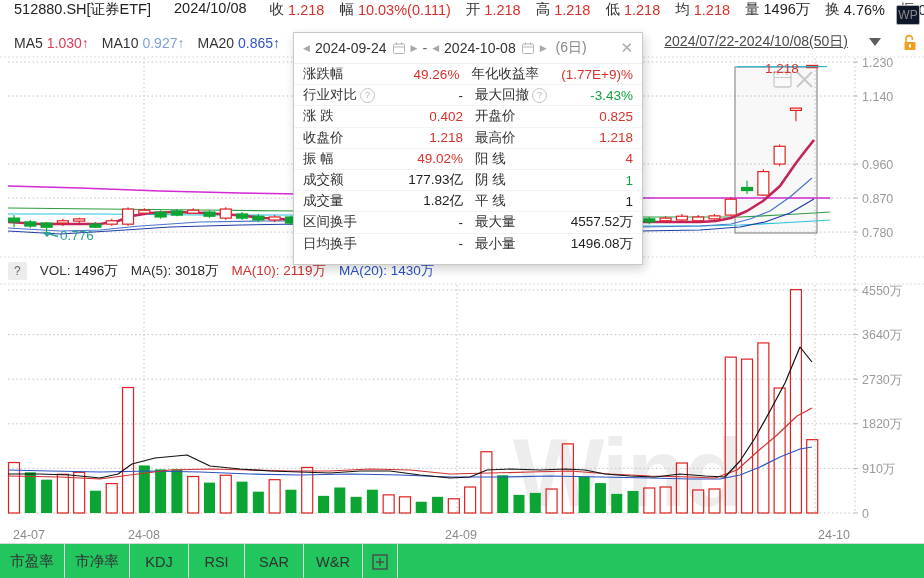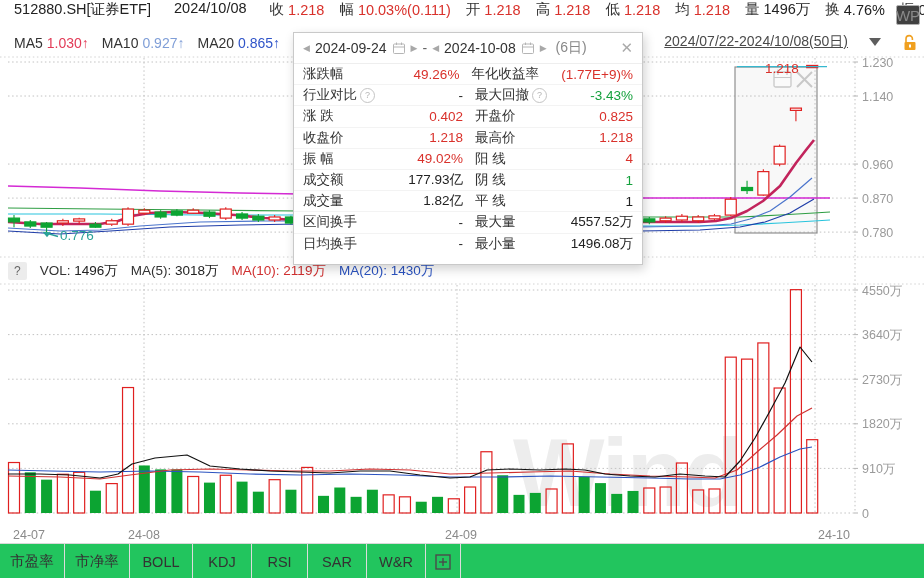--- a/index.html
+++ b/index.html
@@ -5,21 +5,21 @@
   html,body{margin:0;padding:0;background:#fff;}
   body{font-family:"Liberation Sans",sans-serif;}
   #app{position:relative;width:924px;height:578px;background:#fff;overflow:hidden;font-size:14px;color:#222;}
   svg text{font-family:"Liberation Sans",sans-serif;}
   .row1{position:absolute;top:0;left:0;right:0;height:29px;display:flex;align-items:flex-start;padding-left:14px;gap:23px;font-size:14.5px;white-space:nowrap;}
   .row2{position:absolute;top:29px;left:0;height:27px;display:flex;align-items:center;padding-left:14px;gap:13px;font-size:14px;white-space:nowrap;}
   .fld{display:inline-flex;gap:4px;align-items:center;}
   .lbl{color:#333;}
   .t-red{color:#d9312b;} .t-green{color:#14a03c;} .t-dark{color:#222;}
   .c-ma5{color:#e23b57;} .c-ma10{color:#7f9ed7;} .c-ma20{color:#2f54c9;} .c-ma60{color:#29c4dd;}
-  .wp-badge{position:absolute;right:4px;top:5px;width:22px;height:18px;border:1px solid #b0b0b0;border-radius:2px;font-size:15px;color:#8a8a8a;display:flex;align-items:center;justify-content:center;background:#404040;}
+  .wp-badge{position:absolute;right:4px;top:5px;width:22px;height:18px;border:1px solid #b0b0b0;border-radius:2px;font-size:12px;color:#8a8a8a;display:flex;align-items:center;justify-content:center;background:#0f172a;}
   .range-group{position:absolute;right:6px;top:33px;display:flex;align-items:center;gap:21px;z-index:3;}
   .range-label{font-size:14px;color:#4a4a4a;text-decoration:underline;}
   .tri-down{width:0;height:0;border-left:6px solid transparent;border-right:6px solid transparent;border-top:8px solid #5d5d5d;}
   .volrow{position:absolute;top:258px;left:0;right:0;height:26px;display:flex;align-items:center;gap:13px;padding-left:8px;font-size:13.5px;white-space:nowrap;}
   .help-box{display:inline-block;background:#ececec;color:#666;padding:0 6px;border-radius:2px;font-size:12px;height:18px;line-height:18px;}
   .popup{position:absolute;left:293px;top:32px;width:350px;height:233px;background:#fff;border:1px solid #c9c9c9;box-shadow:2px 4px 10px rgba(0,0,0,.18);z-index:10;box-sizing:border-box;}
   .popup-head{height:30px;display:flex;align-items:center;padding:0 9px;gap:5px;font-size:14px;color:#333;border-bottom:1px solid #eee;}
   .arr{color:#a8a8a8;font-size:9px;cursor:pointer;}
   .pdate{color:#333;}
   .pspan{color:#888;margin-left:4px;}
@@ -473,21 +473,20 @@
           <div class="pv1 t-dark">-</div>
           <div class="pl2">最小量</div>
           <div class="pv2 t-dark">1496.08万</div>
         </div>
       </div>
   </div>
 
   <div class="tabs" id="tab-bar">
       <div class="tab" style="width: 64px;">市盈率</div>
       <div class="tab" style="width: 64px;">市净率</div>
-      <div class="tab" style="width: 62px;">BOLL</div>
       <div class="tab" style="width: 58px;">KDJ</div>
       <div class="tab" style="width: 55px;">RSI</div>
       <div class="tab" style="width: 58px;">SAR</div>
       <div class="tab" style="width: 58px;">W&amp;R</div>
       <div class="tab-plus">
         <svg width="16" height="16">
           <rect x="1" y="1" width="14" height="14" fill="none" stroke="#4a4a4a" stroke-width="1.4"></rect>
           <line x1="8" y1="4" x2="8" y2="12" stroke="#4a4a4a" stroke-width="1.4"></line>
           <line x1="4" y1="8" x2="12" y2="8" stroke="#4a4a4a" stroke-width="1.4"></line>
         </svg>

